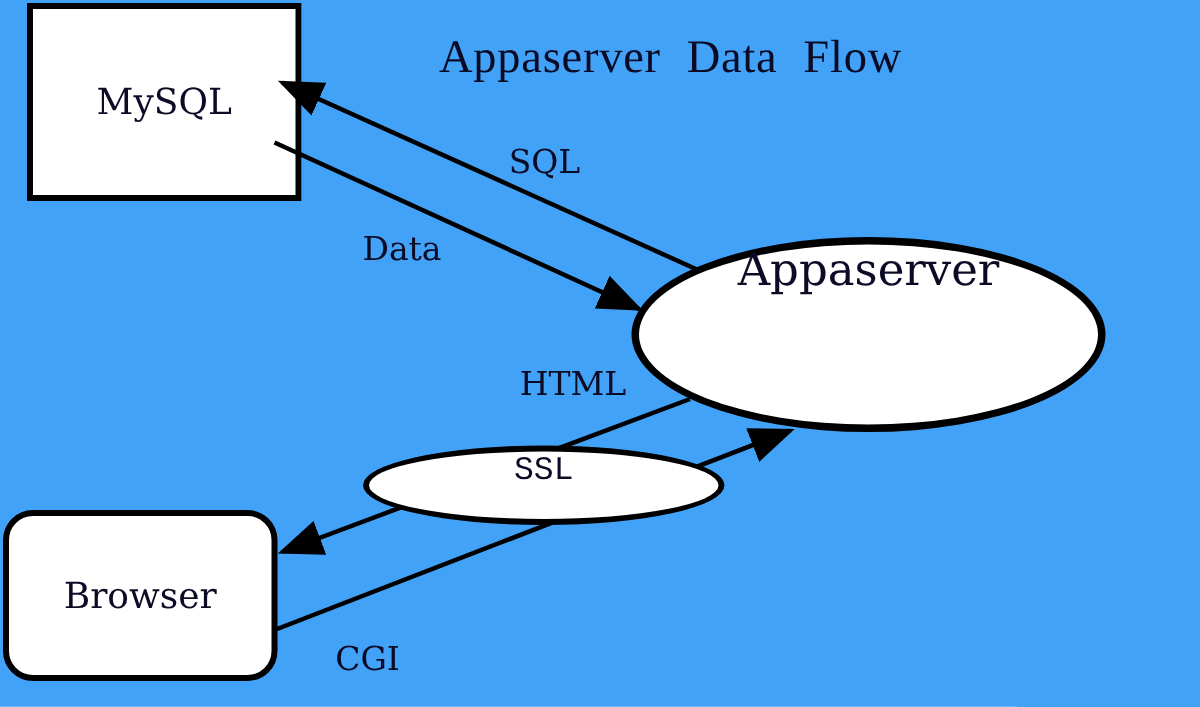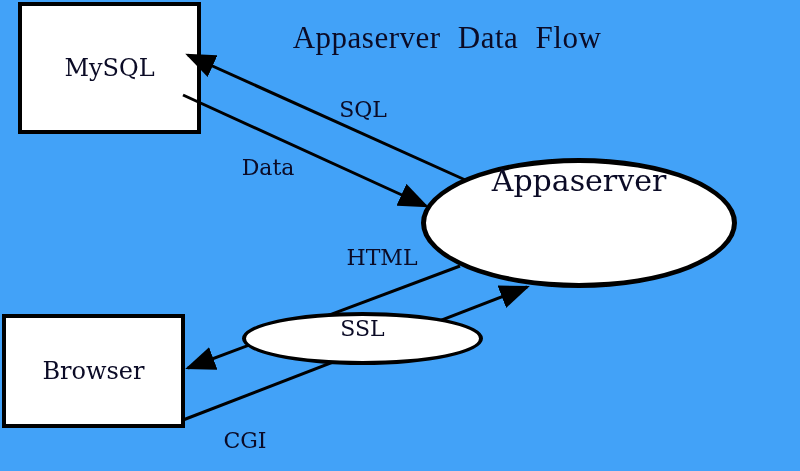--- a/index.html
+++ b/index.html
@@ -13,34 +13,34 @@
     position:absolute; left:447px; top:38px; transform:translate(-50%,-50%);
     font-size:31px; word-spacing:9px; letter-spacing:0.5px; white-space:nowrap;font-family:Liberation Serif, serif;
   }
   .node-box {
     position:absolute; box-sizing:border-box; z-index:1;
     background: var(--shape-fill,#fff);
     border:4px solid var(--shape-border,#000);
     display:flex; align-items:center; justify-content:center;
   }
   .box-mysql   { left:2px; top:2px;   width:183px; height:132px;margin-left:16px; }
-  .box-browser { left:2px; top:314px; width:183px; height:114px; }
+  .box-browser { left:2px; top:340px; width:183px; height:114px;border-radius:20px; }
   .node-box .node-label { font-size:24px; }
   .edges-layer { position:absolute; left:0; top:0; z-index:2; }
   .edge { stroke: var(--shape-border,#000); stroke-width:3; fill:none; }
   .ah-path { fill: var(--shape-border,#000); }
   .node-ellipse {
     position:absolute; box-sizing:border-box; z-index:3;
     background: var(--shape-fill,#fff);
     border-radius:50%;
     border:5px solid var(--shape-border,#000);
     display:flex; justify-content:center;
   }
   .ellipse-appaserver { left:421px; top:158px; width:316px; height:130px; }
-  .ellipse-ssl { left:242px; top:312px; width:241px; height:53px; border-width:4px; }
+  .ellipse-ssl { left:242px; top:297px; width:241px; height:53px; border-width:4px;font-family:Liberation Mono, monospace; }
   .ellipse-appaserver .node-label { font-size:30px; }
   .ellipse-ssl .node-label { font-size:22px; }
   .edge-label {
     position:absolute; z-index:4; transform:translate(-50%,-50%);
     font-size:22px; white-space:nowrap;
   }
   .lbl-sql  { left:363px; top:109px; }
   .lbl-data { left:268px; top:167px; }
   .lbl-html { left:382px; top:257px; }
   .lbl-cgi  { left:245px; top:440px; }

